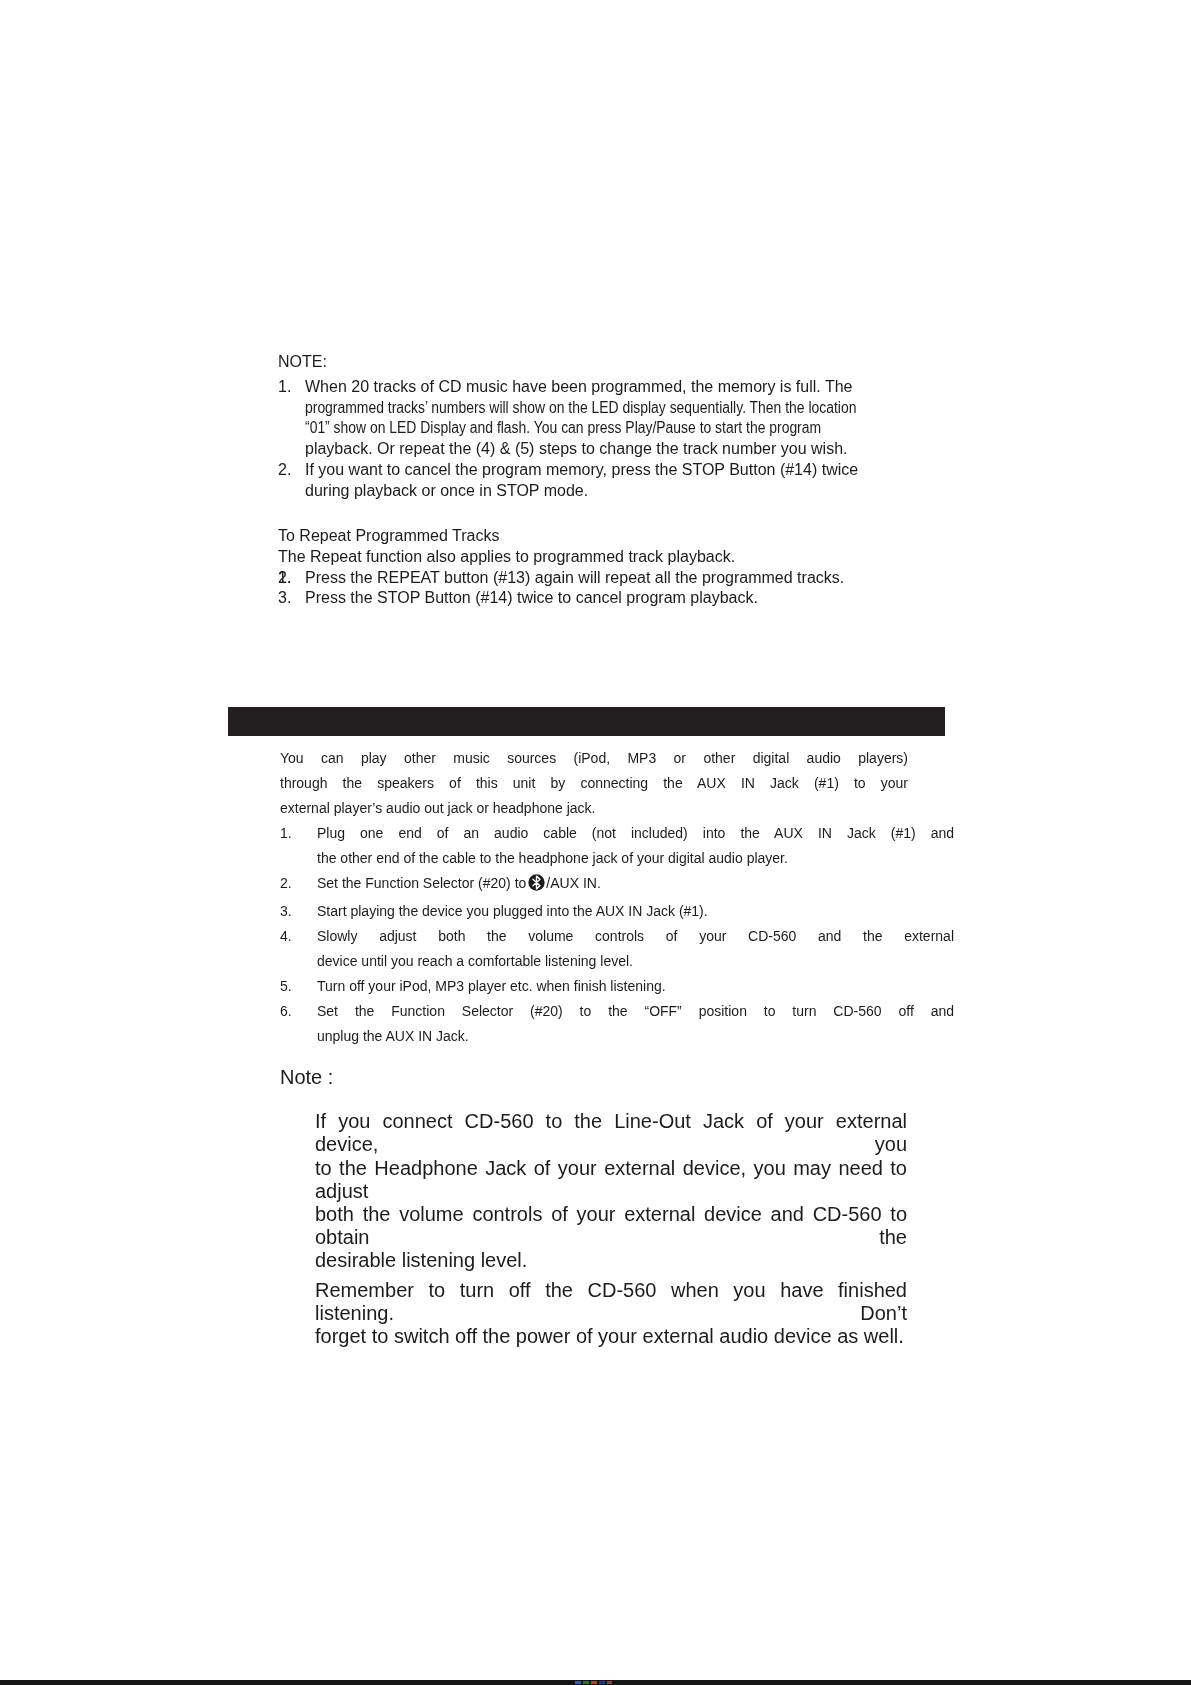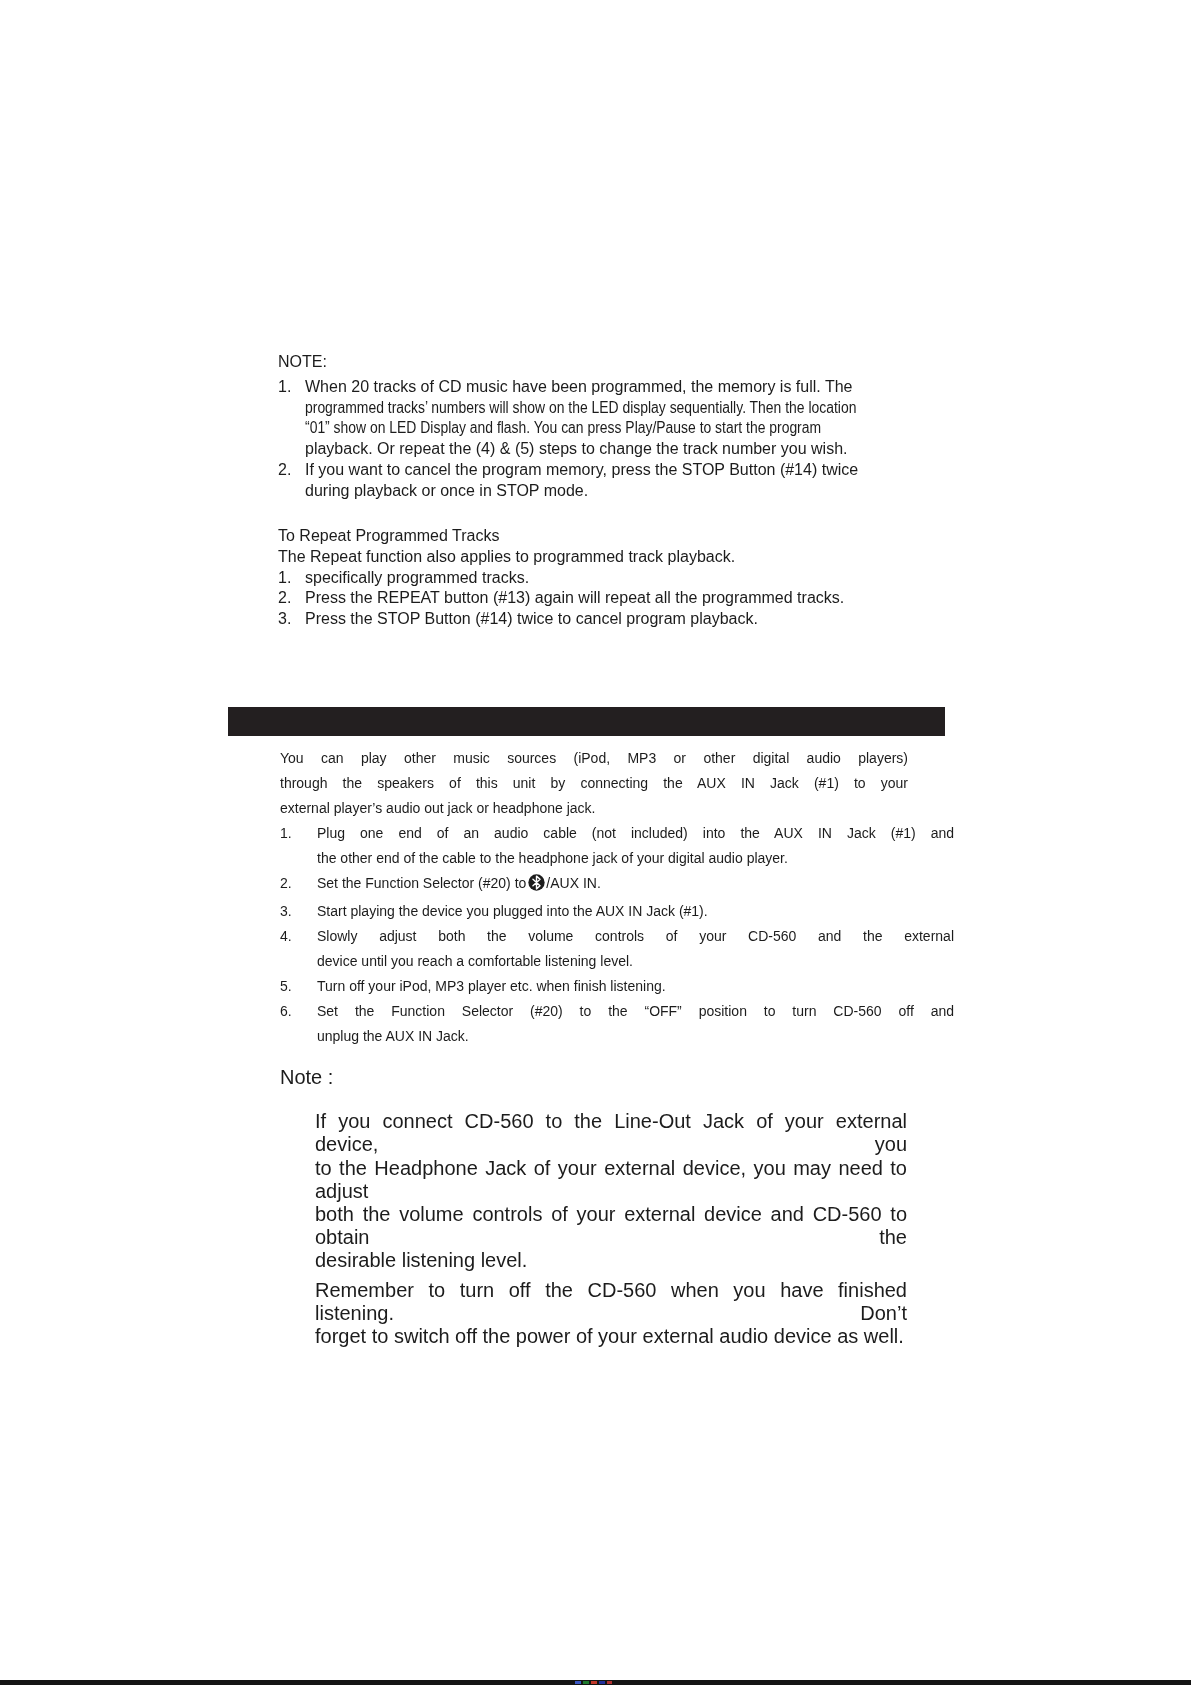--- a/index.html
+++ b/index.html
@@ -64,21 +64,20 @@
       <div class="line">If you want to cancel the program memory, press the STOP Button (#14) twice</div>
       <div class="line">during playback or once in STOP mode.</div>
     </div>
   </section>
 
   <section class="abs" id="sec-repeat">
     <div class="line">To Repeat Programmed Tracks</div>
     <div class="line">The Repeat function also applies to programmed track playback.</div>
     <div class="li">
       <span class="num">1.</span>
-      <div class="line">specifically programmed tracks.</div>
     </div>
     <div class="li">
       <span class="num">2.</span>
       <div class="line">Press the REPEAT button (#13) again will repeat all the programmed tracks.</div>
     </div>
     <div class="li">
       <span class="num">3.</span>
       <div class="line">Press the STOP Button (#14) twice to cancel program playback.</div>
     </div>
   </section>

